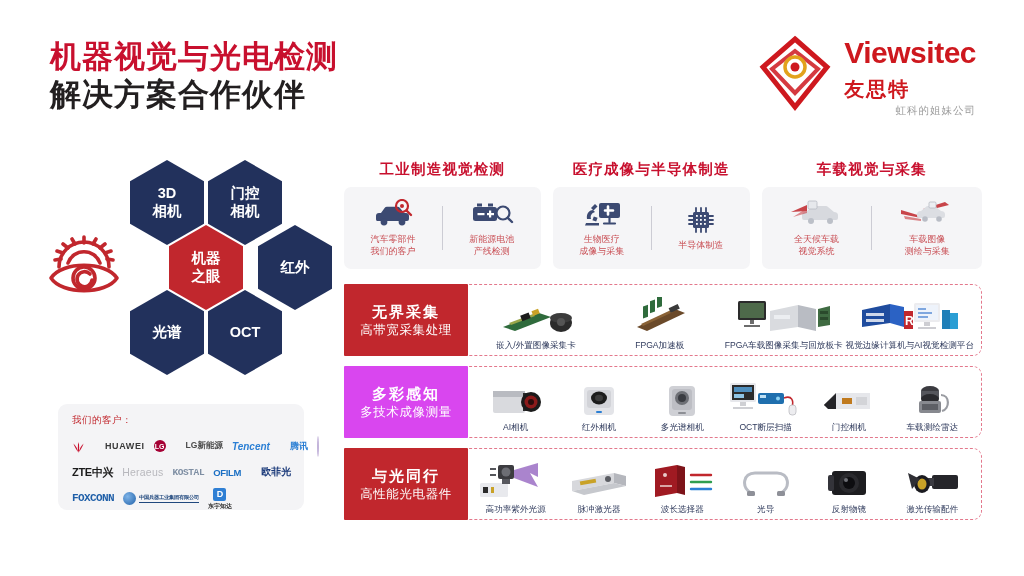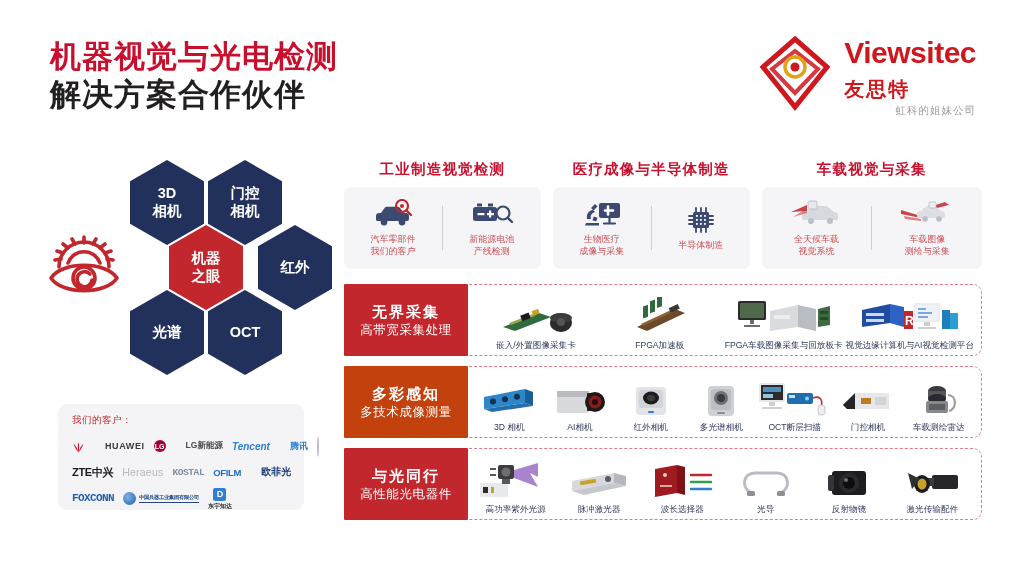--- a/index.html
+++ b/index.html
@@ -80,21 +80,21 @@
 
   
   .rows{position:absolute;left:344px;top:284px;width:638px;}
   .prow{position:relative;height:72px;margin-bottom:10px;}
   .prow-dash{position:absolute;left:56px;right:0;top:0;bottom:0;
              border:1.4px dashed #E3788C;border-radius:9px;box-sizing:border-box;}
   .badge{position:absolute;left:0;top:0;width:124px;height:72px;border-radius:1px;
          display:flex;flex-direction:column;align-items:center;justify-content:center;
          color:#fff;z-index:2;}
   .badge.red{background:#C1272D;}
-  .badge.navy{background:#c2410c;}
+  .badge.navy{background:#d946ef;}
   .badge-t1{font-size:15px;font-weight:bold;letter-spacing:2px;line-height:1.3;}
   .badge-t2{font-size:12.5px;letter-spacing:.6px;line-height:1.3;margin-top:1px;}
   .prow-items{position:absolute;left:130px;right:8px;top:0;bottom:0;
               display:flex;align-items:center;z-index:1;}
   .pitem{flex:1 1 0;display:flex;flex-direction:column;align-items:center;justify-content:flex-end;
          height:100%;padding-bottom:6px;box-sizing:border-box;}
   .pimg{height:40px;display:flex;align-items:flex-end;justify-content:center;margin-bottom:3px;}
   .plabel{font-size:8.6px;color:#2f3a5c;text-align:center;line-height:1.2;white-space:nowrap;}
 </style>
 </head>
@@ -450,35 +450,20 @@
     </div>
 
     <div class="prow">
       <div class="prow-dash"></div>
       <div class="badge navy">
         <span class="badge-t1">多彩感知</span>
         <span class="badge-t2">多技术成像测量</span>
       </div>
       <div class="prow-items">
 
-        <div class="pitem">
-          <span class="pimg">
-            <svg viewBox="0 0 56 36" width="56" height="36">
-              <path d="M3 26 L3 14 L44 6 L44 20 Z" fill="#2d86c9"></path>
-              <path d="M44 6 L52 9 L52 23 L44 20Z" fill="#1b5f97"></path>
-              <path d="M3 26 L44 20 L52 23 L11 29Z" fill="#236fad"></path>
-              <g fill="#14324e">
-                  <circle cx="12" cy="18.5" r="3"></circle>
-                  <circle cx="24" cy="16.2" r="3"></circle>
-                  <circle cx="36" cy="13.8" r="3"></circle>
-                </g>
-            </svg>
-          </span>
-          <span class="plabel">3D 相机</span>
-        </div>
 
         <div class="pitem">
           <span class="pimg">
             <svg viewBox="0 0 54 36" width="54" height="36">
               <rect x="4" y="8" width="32" height="22" rx="2" fill="#d9dade"></rect>
               <rect x="4" y="8" width="32" height="6" fill="#b9bbc1"></rect>
               <rect x="34" y="10" width="6" height="18" fill="#2b2b2b"></rect>
               <circle cx="42" cy="19" r="10" fill="#1b1b1b"></circle>
               <circle cx="42" cy="19" r="6.5" fill="#8b1a1a"></circle>
               <circle cx="42" cy="19" r="3" fill="#2a0c0c"></circle>

